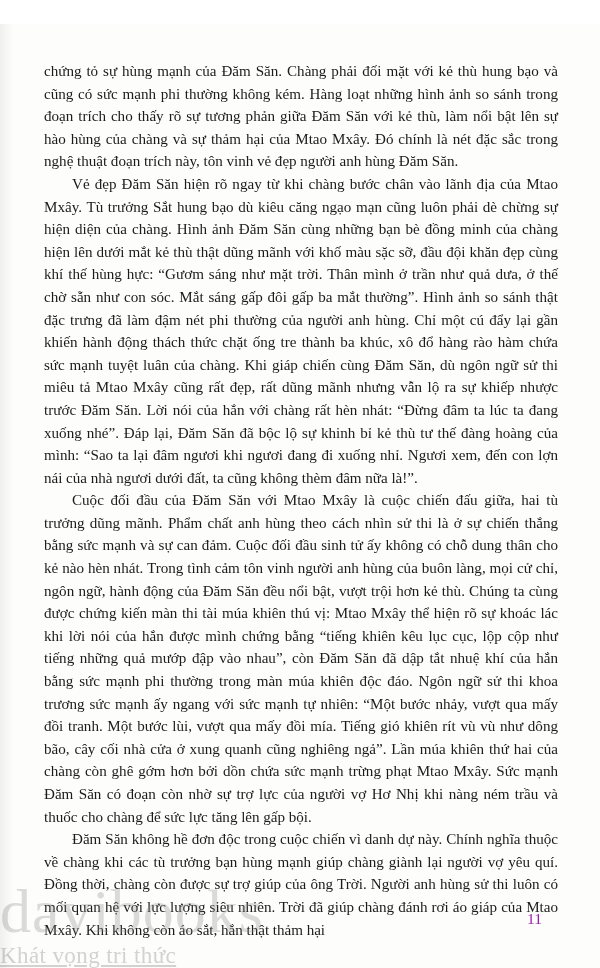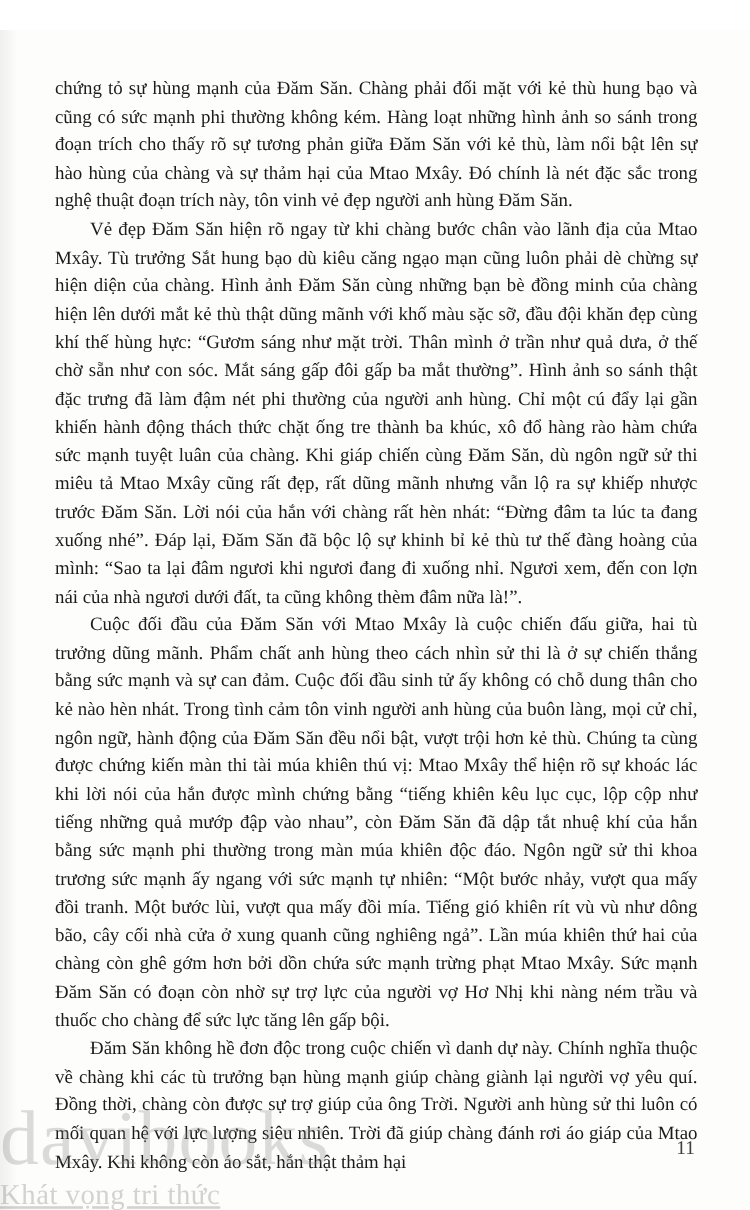--- a/index.html
+++ b/index.html
@@ -38,24 +38,24 @@
     color: #1b1b1b;
     text-indent: 0;
     word-spacing: -0.1px;
   }
   p.para.indent {
     text-indent: 28px;
     font-family: Liberation Serif, serif;
   }
   .page-number {
     position: absolute;
-    right: 44px;
+    right: 58px;
     top: 886px;
     font-size: 15.5px;
-    color: #404040;
+    color: #a21caf;
     font-family: "Liberation Serif", serif;
   }
   .watermark {
     position: absolute;
     left: 0;
     top: 856px;
     width: 482px;
     text-align: left;
     pointer-events: none;
     user-select: none;

